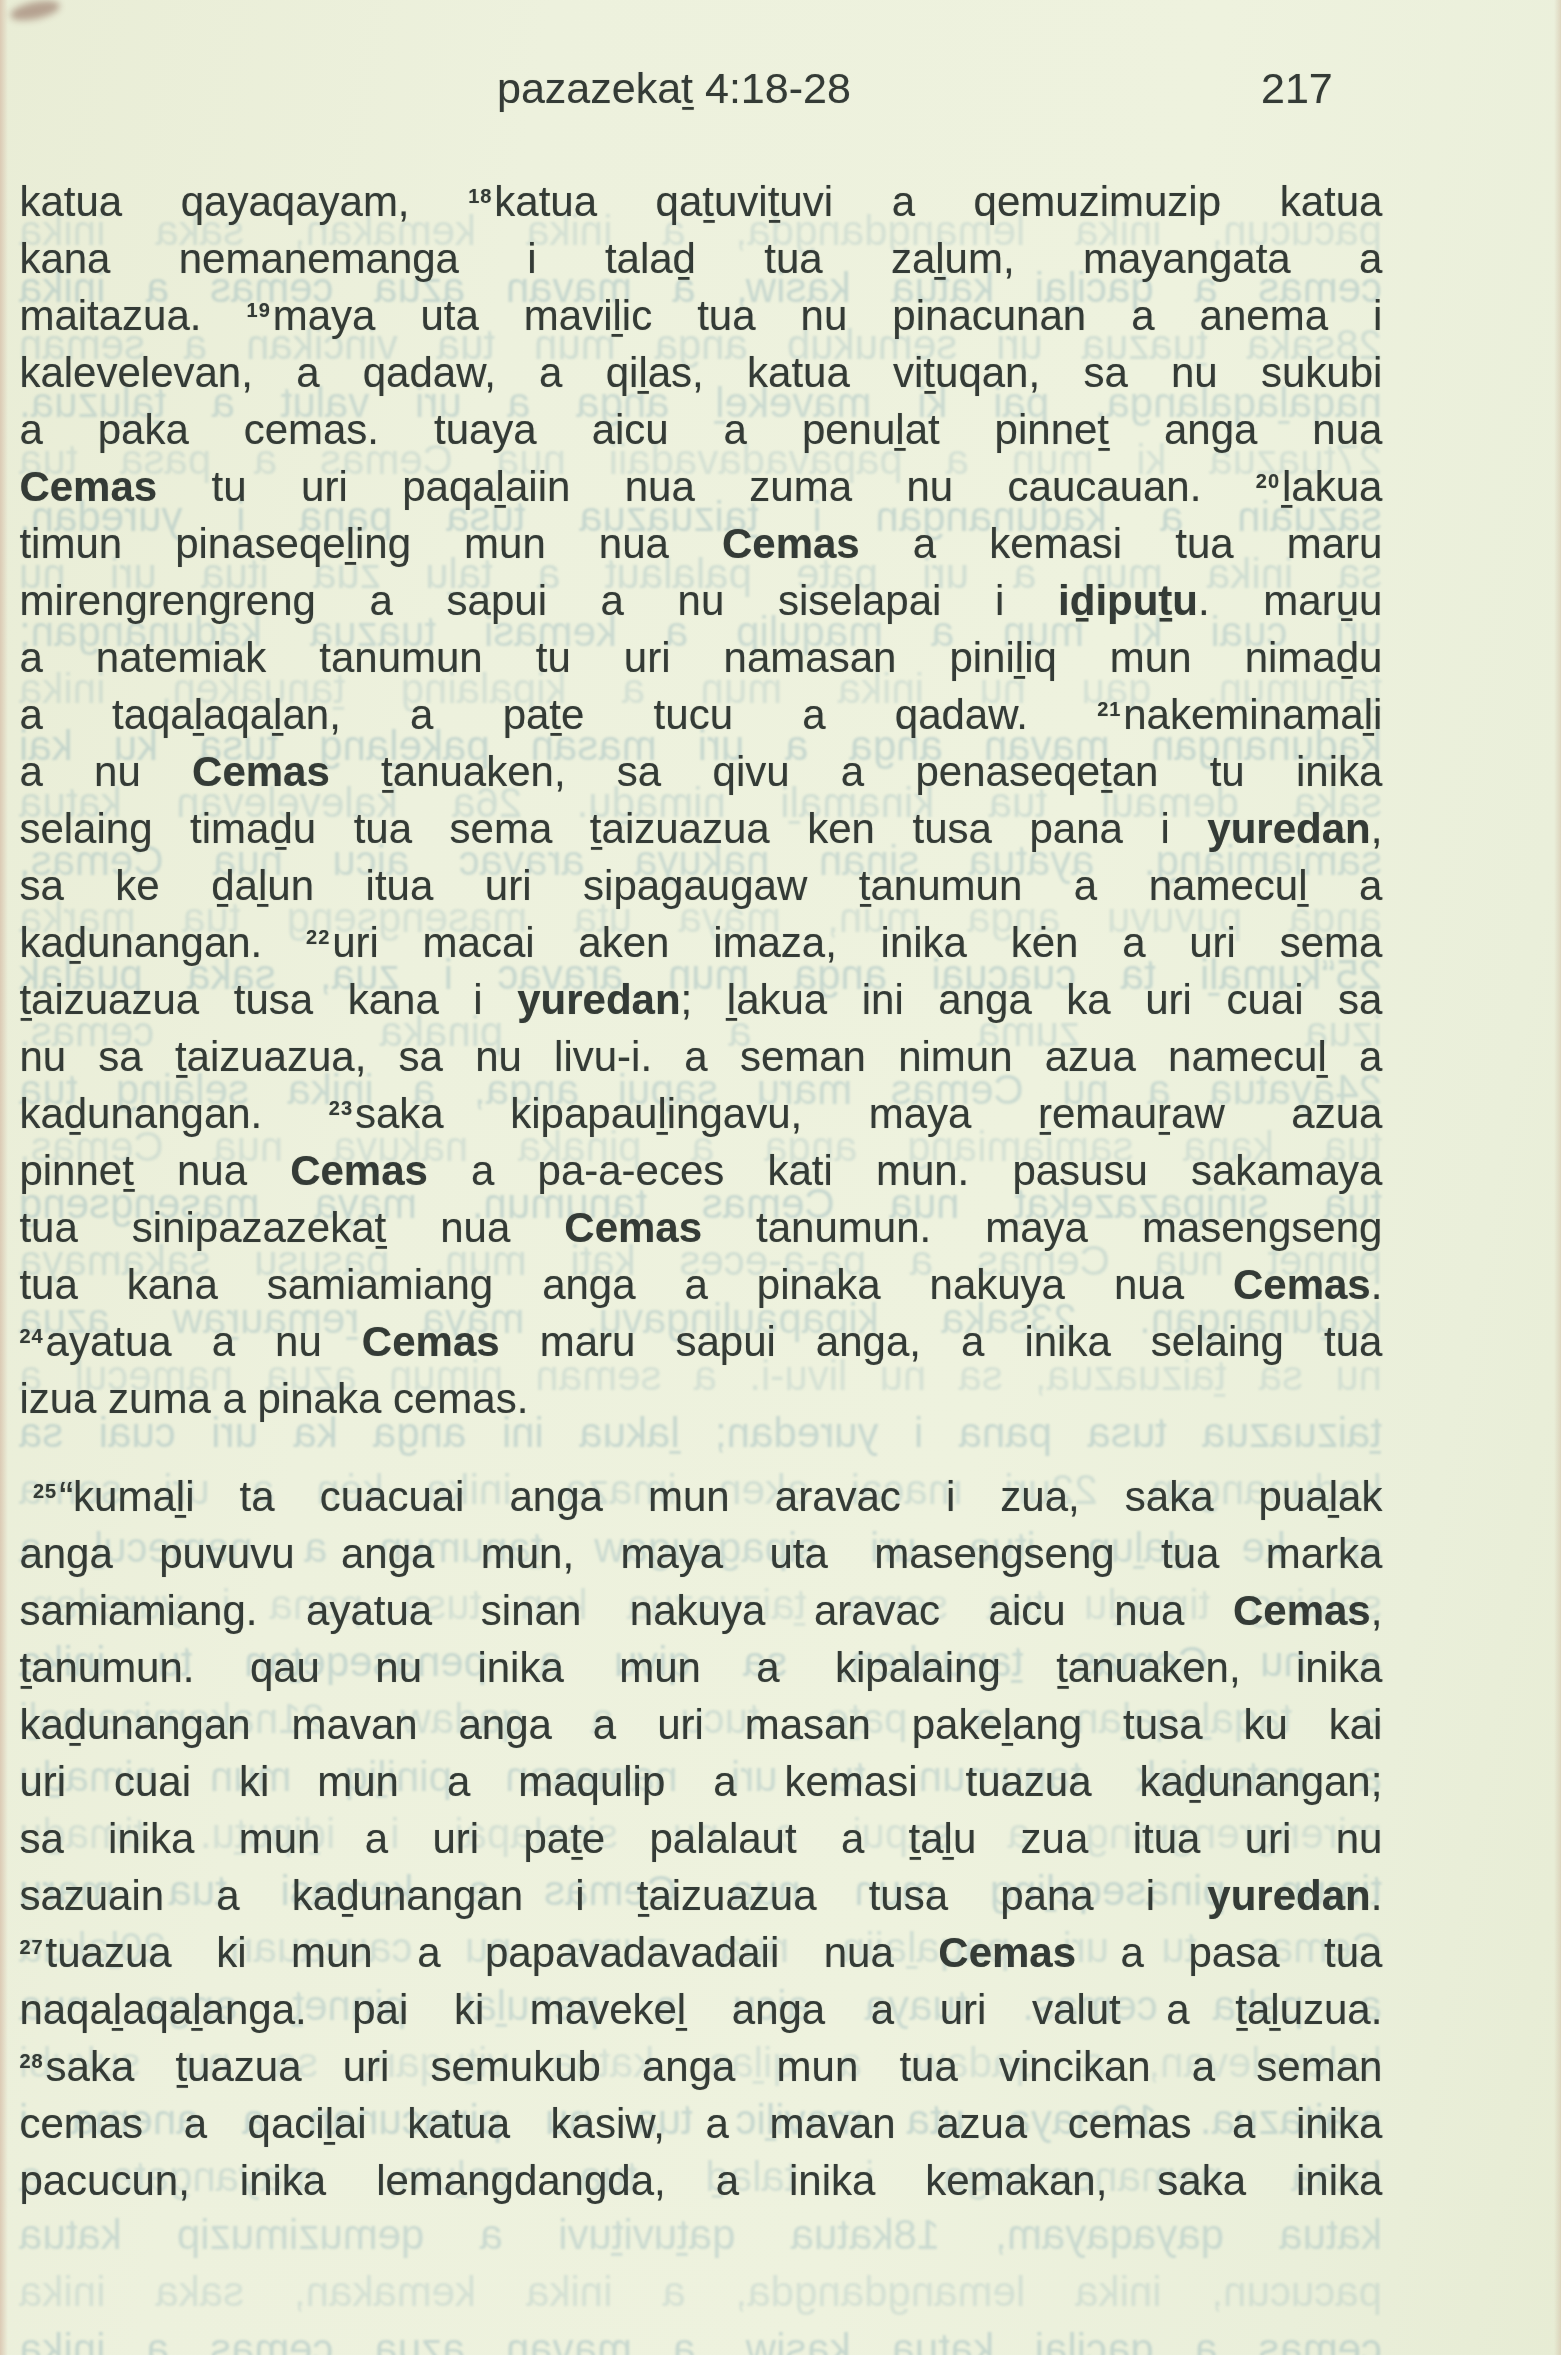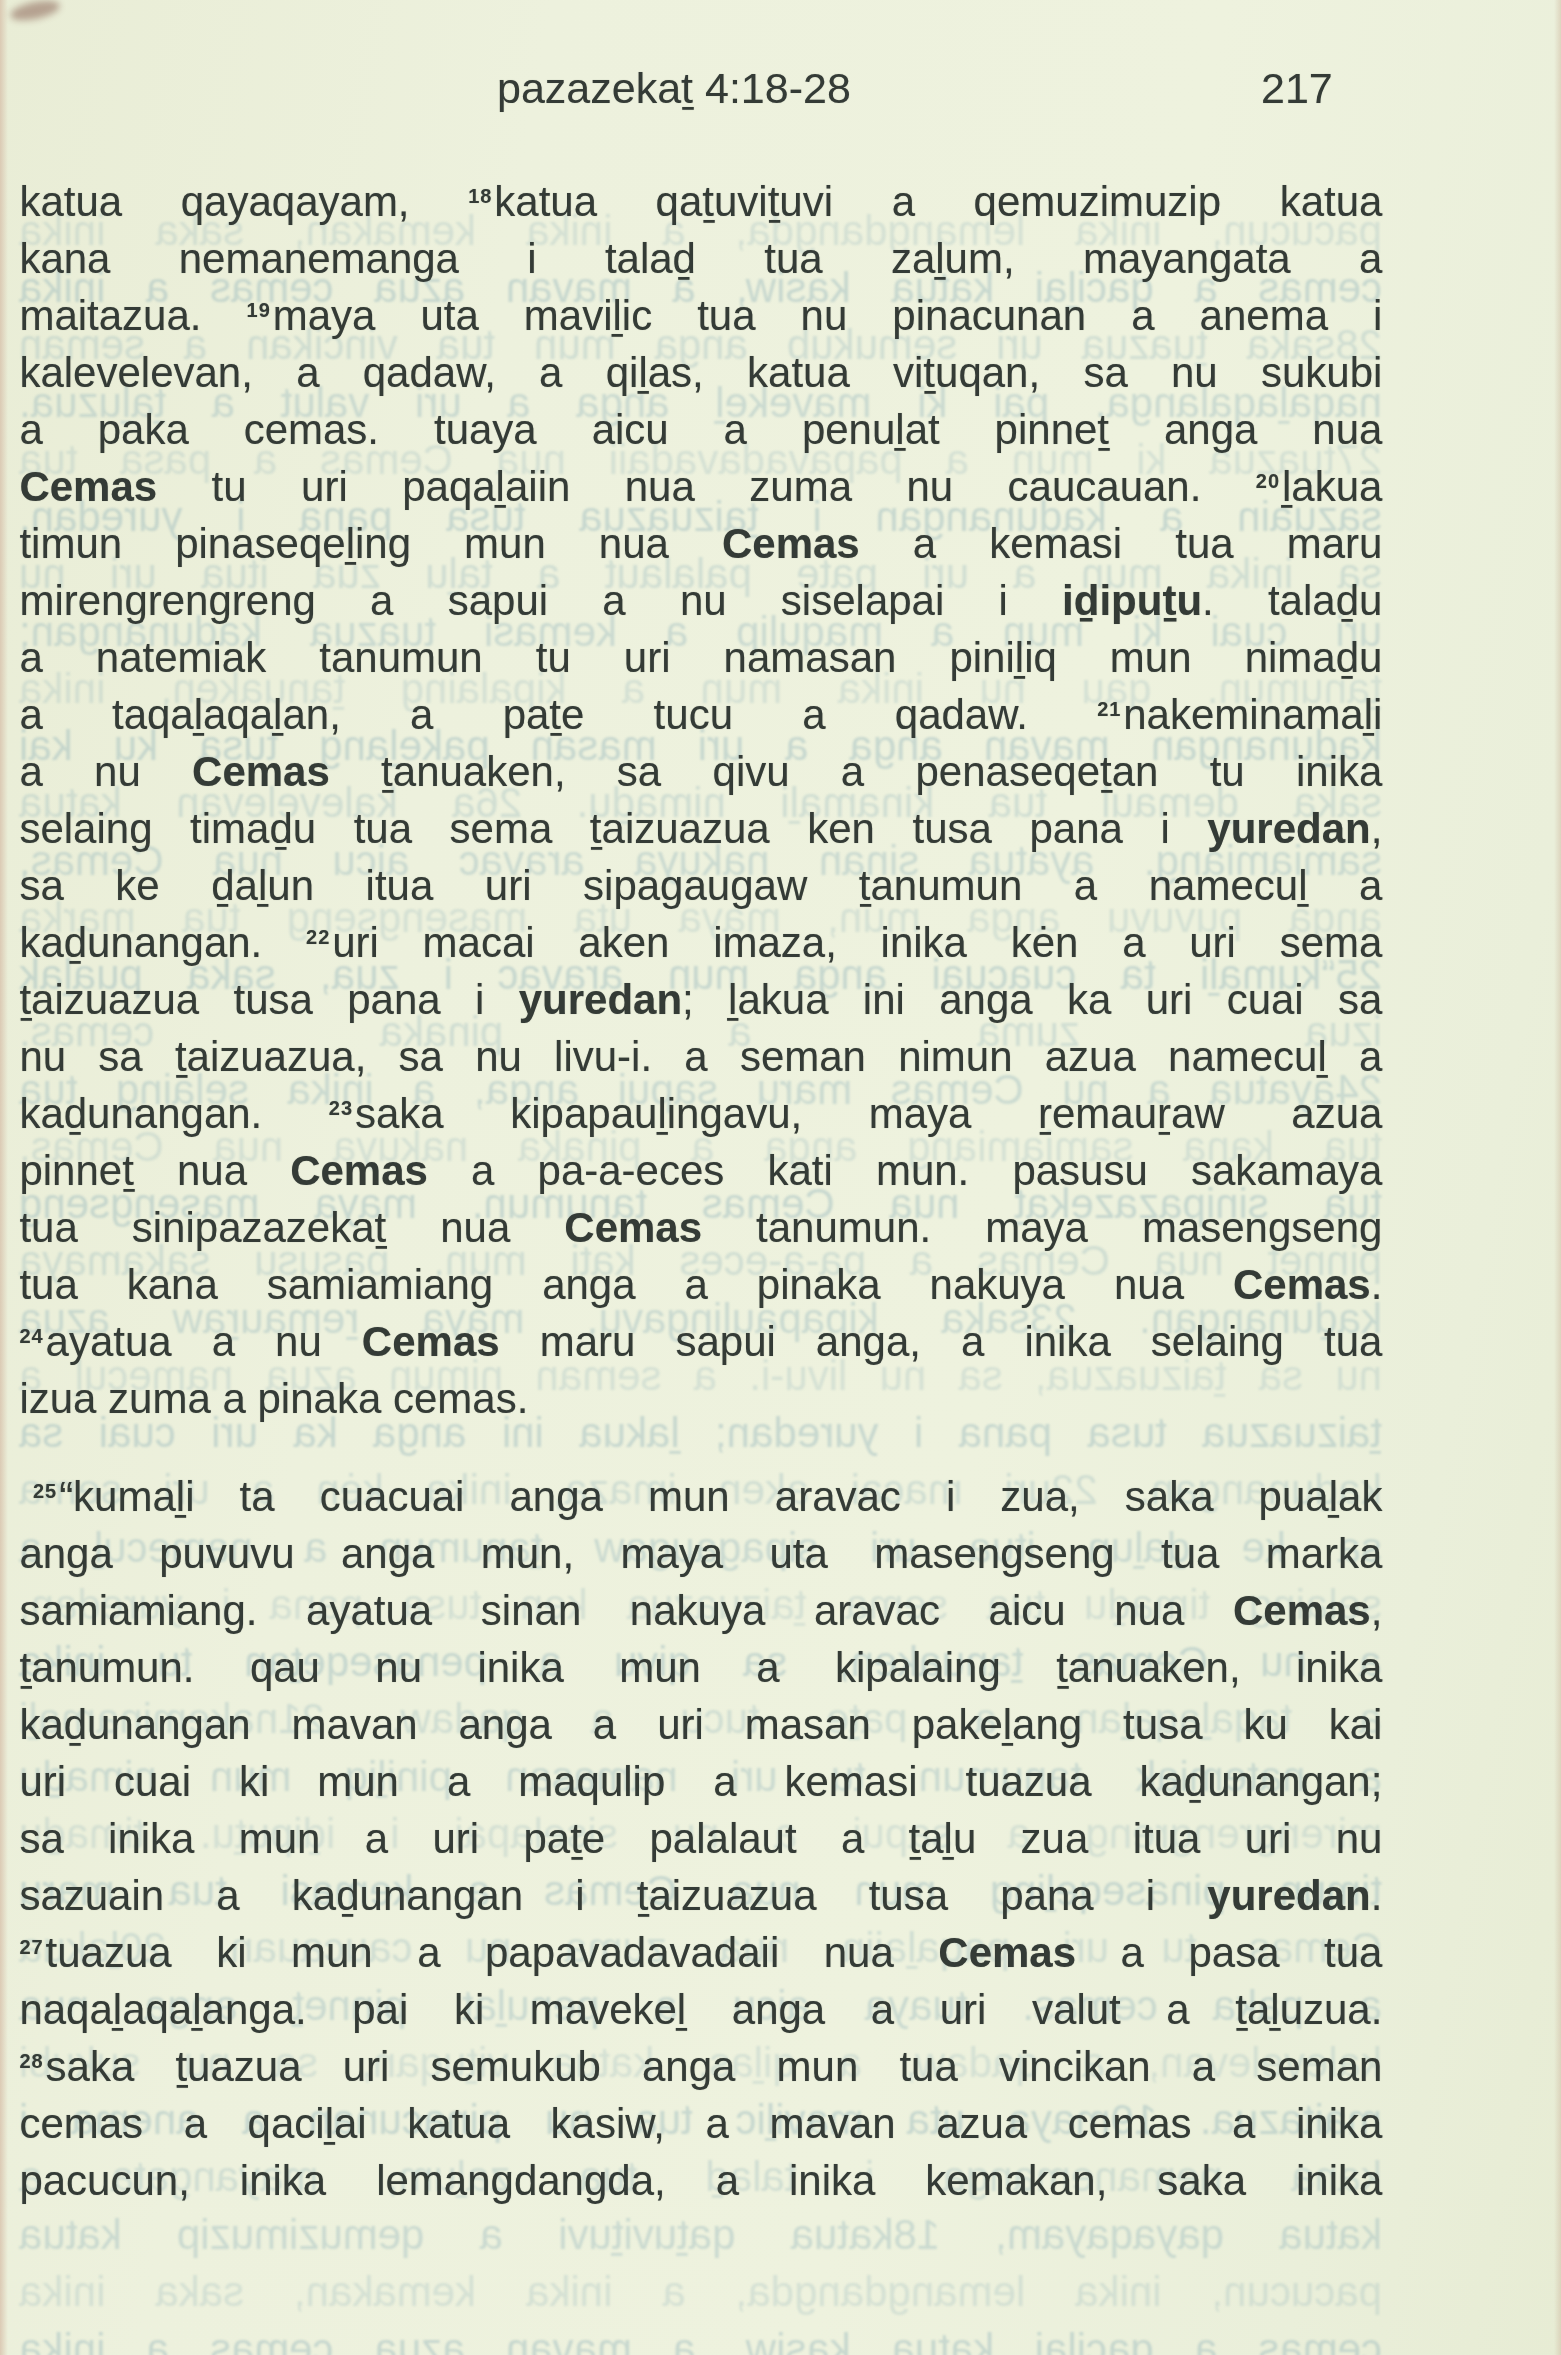--- a/index.html
+++ b/index.html
@@ -119,28 +119,28 @@
   </div>
 
   <div class="text" id="text-layer">
       <div class="line"><span>katua qayaqayam, </span><span class="vnum">18</span><span>katua qaṯuviṯuvi a qemuzimuzip katua</span></div>
       <div class="line"><span>kana nemanemanga i talaḏ tua zaḻum, mayangata a</span></div>
       <div class="line"><span>maitazua. </span><span class="vnum">19</span><span>maya uta maviḻic tua nu pinacunan a anema i</span></div>
       <div class="line"><span>kalevelevan, a qadaw, a qiḻas, katua viṯuqan, sa nu sukubi</span></div>
       <div class="line"><span>a paka cemas. tuaya aicu a penuḻat pinneṯ anga nua</span></div>
       <div class="line"><span class="bold">Cemas</span><span> tu uri paqaḻaiin nua zuma nu caucauan. </span><span class="vnum">20</span><span>ḻakua</span></div>
       <div class="line"><span>timun pinaseqeḻing mun nua </span><span class="bold">Cemas</span><span> a kemasi tua maru</span></div>
-      <div class="line"><span>mirengrengreng a sapui a nu siselapai i </span><span class="bold">iḏipuṯu</span><span>. talaḏu</span></div>
+      <div class="line"><span>mirengrengreng a sapui a nu siselapai i </span><span class="bold">iḏipuṯu</span><span>. maru̱u</span></div>
       <div class="line"><span>a natemiak tanumun tu uri namasan piniḻiq mun nimaḏu</span></div>
       <div class="line"><span>a taqaḻaqaḻan, a paṯe tucu a qadaw. </span><span class="vnum">21</span><span>nakeminamaḻi</span></div>
       <div class="line"><span>a nu </span><span class="bold">Cemas</span><span> ṯanuaken, sa qivu a penaseqeṯan tu inika</span></div>
       <div class="line"><span>selaing timaḏu tua sema ṯaizuazua ken tusa pana i </span><span class="bold">yuredan</span><span>,</span></div>
       <div class="line"><span>sa ke ḏaḻun itua uri sipagaugaw ṯanumun a namecuḻ a</span></div>
       <div class="line"><span>kaḏunangan. </span><span class="vnum">22</span><span>uri macai aken imaza, inika kėn a uri sema</span></div>
-      <div class="line"><span>ṯaizuazua tusa pana i </span><span class="bold">yuredan</span><span>; ḻakua ini anga ka uri cuai sa</span></div>
+      <div class="line"><span>ṯaizuazua tusa kana i </span><span class="bold">yuredan</span><span>; ḻakua ini anga ka uri cuai sa</span></div>
       <div class="line"><span>nu sa ṯaizuazua, sa nu livu-i. a seman nimun azua namecuḻ a</span></div>
       <div class="line"><span>kaḏunangan. </span><span class="vnum">23</span><span>saka kipapauḻingavu, maya ṟemauṟaw azua</span></div>
       <div class="line"><span>pinneṯ nua </span><span class="bold">Cemas</span><span> a pa-a-eces kati mun. pasusu sakamaya</span></div>
       <div class="line"><span>tua sinipazazekaṯ nua </span><span class="bold">Cemas</span><span> tanumun. maya masengseng</span></div>
       <div class="line"><span>tua kana samiamiang anga a pinaka nakuya nua </span><span class="bold">Cemas</span><span>.</span></div>
       <div class="line"><span class="vnum">24</span><span>ayatua a nu </span><span class="bold">Cemas</span><span> maru sapui anga, a inika selaing tua</span></div>
       <div class="line short"><span>izua zuma a pinaka cemas.</span></div>
       <div class="line indent"><span class="vnum">25</span><span>“kumaḻi ta cuacuai anga mun aravac i zua, saka puaḻak</span></div>
       <div class="line"><span>anga puvuvu anga mun, maya uta masengseng tua marka</span></div>
       <div class="line"><span>samiamiang. ayatua sinan nakuya aravac aicu nua </span><span class="bold">Cemas</span><span>,</span></div>

